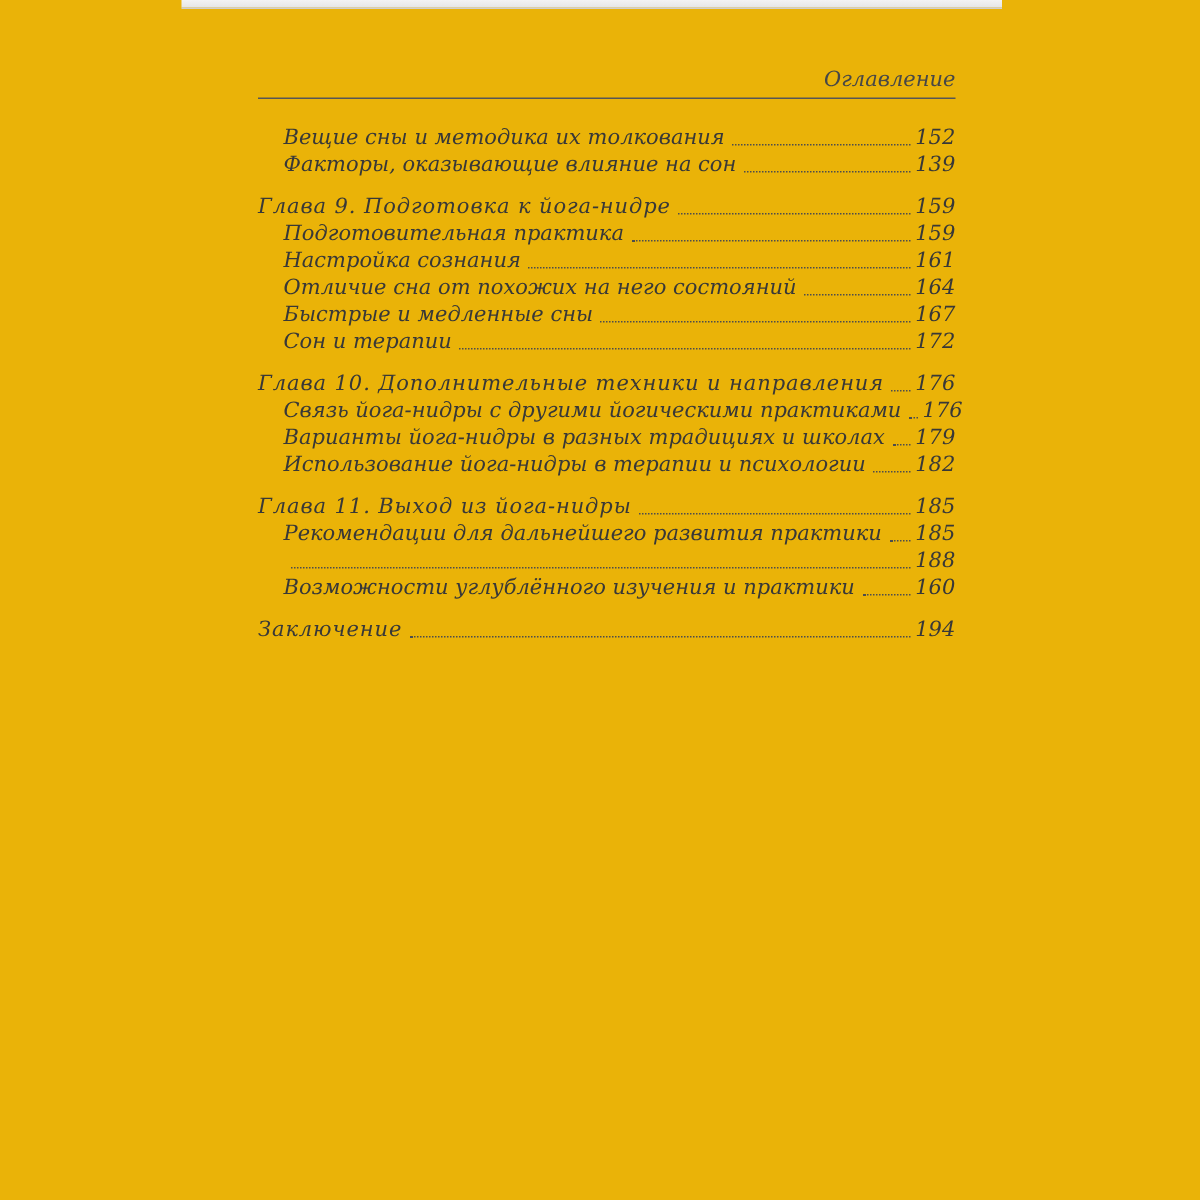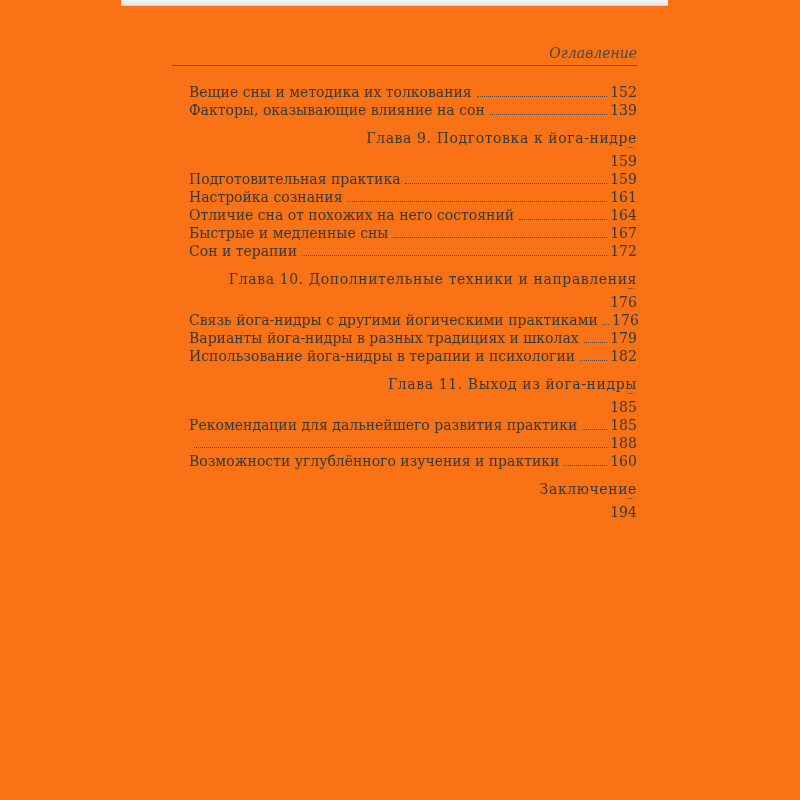--- a/index.html
+++ b/index.html
@@ -4,21 +4,21 @@
 <style>
   html, body {
     margin: 0;
     padding: 0;
     background: #ffffff;
   }
   .canvas {
     position: relative;
     width: 800px;
     height: 800px;
-    background: #f97316;
+    background: #eab308;
     overflow: hidden;
     font-family: "DejaVu Serif", "Liberation Serif", serif;
   }
   
   .scan-edge {
     position: absolute;
     left: 121px;
     top: 0;
     width: 547px;
     height: 5px;
@@ -36,37 +36,37 @@
     text-align: right;
     font-style: italic;
     font-size: 14px;
     line-height: 18px;
     color: #474747;
     padding-bottom: 3px;
     border-bottom: 1.6px solid #565656;
   }
   .toc {
     margin-top: 17px;
+    font-style: italic;
   }
   .row {
     display: flex;
     align-items: flex-end;
     font-size: 14px;
     line-height: 18px;
     white-space: nowrap;
   }
   .row.sub {
     padding-left: 17px;
   }
   .row.chapter {
     letter-spacing: 0.6px;
   }
   .row.new-group {
     margin-top: 10px;
-    flex-direction: column;
   }
   .row .t {
     flex: 0 0 auto;
   }
   .row .leader {
     flex: 1 1 auto;
     min-width: 6px;
     border-bottom: 1.6px dotted #4d4d4d;
     margin: 0 3px 4px 5px;
     height: 0;

